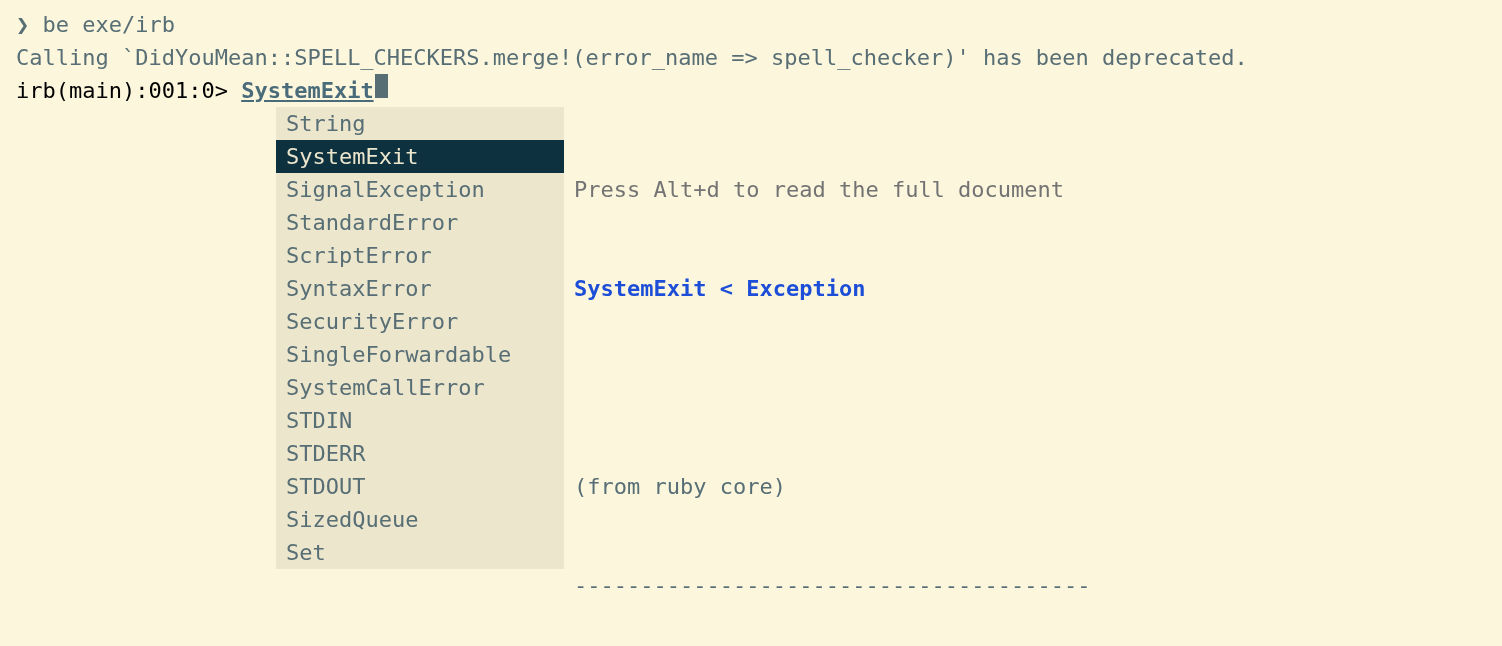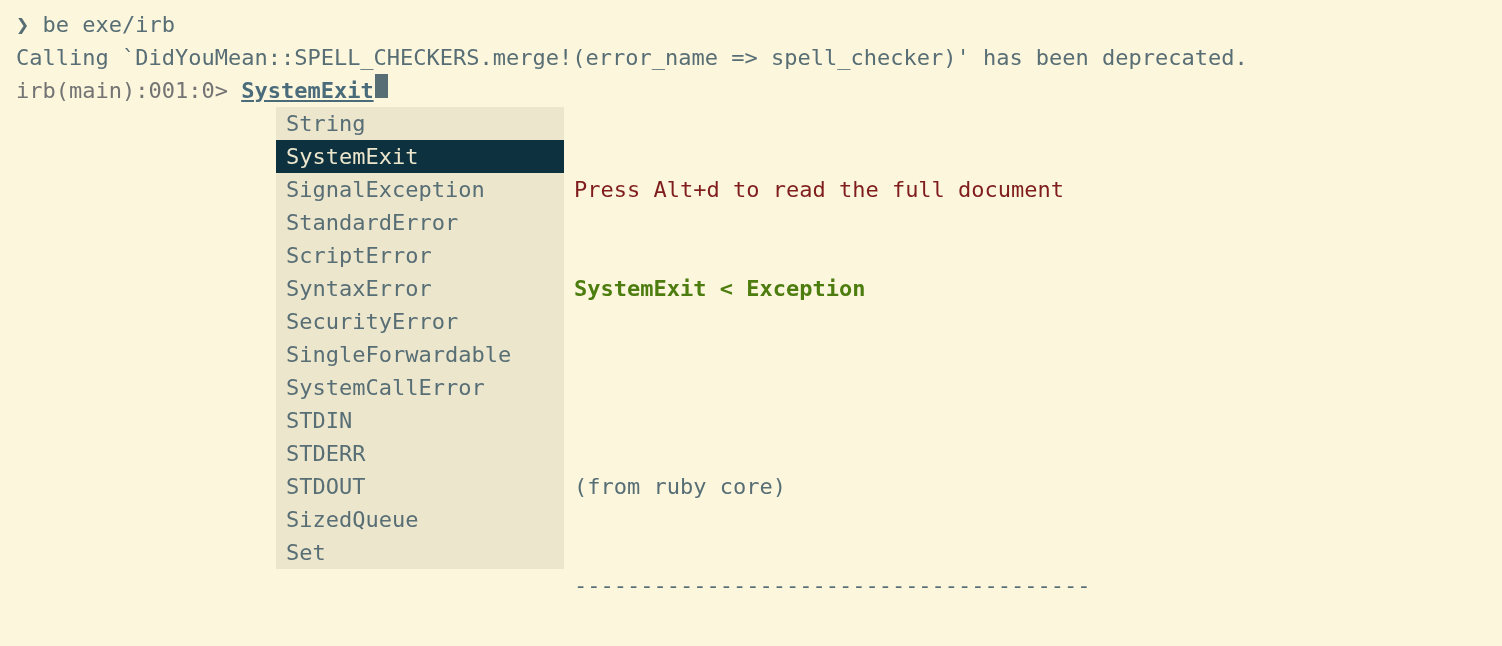--- a/index.html
+++ b/index.html
@@ -24,21 +24,21 @@
     }
     .prompt-symbol {
       color: #586e75;
       font-weight: bold;
     }
     .irb-line {
       display: flex;
       align-items: baseline;
     }
     .irb-prompt {
-      color: #737373;
+      color: #000000;
       white-space: pre;
     }
     .irb-input {
       color: #4a6b7a;
       font-weight: bold;
       text-decoration: underline;
     }
     .cursor {
       background: #586e75;
       display: inline-block;
@@ -66,24 +66,24 @@
     .completion-item.selected {
       background: #0e313f;
       color: #ece6cd;
     }
     .doc-panel {
       color: #586e75;
       padding-left: 10px;
       white-space: pre-wrap;
     }
     .doc-hint {
-      color: #7f1d1d;
+      color: #737373;
     }
     .doc-heading {
-      color: #4d7c0f;
+      color: #1d4ed8;
       font-weight: bold;
     }
     .doc-text {
       color: #586e75;
     }
     .doc-line {
       min-height: 33px;
       line-height: 1.5;
     }
     .doc-rule {

